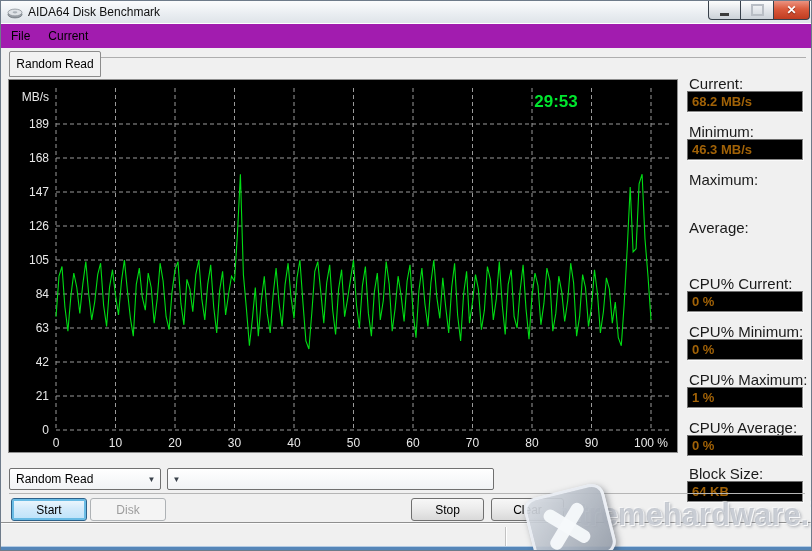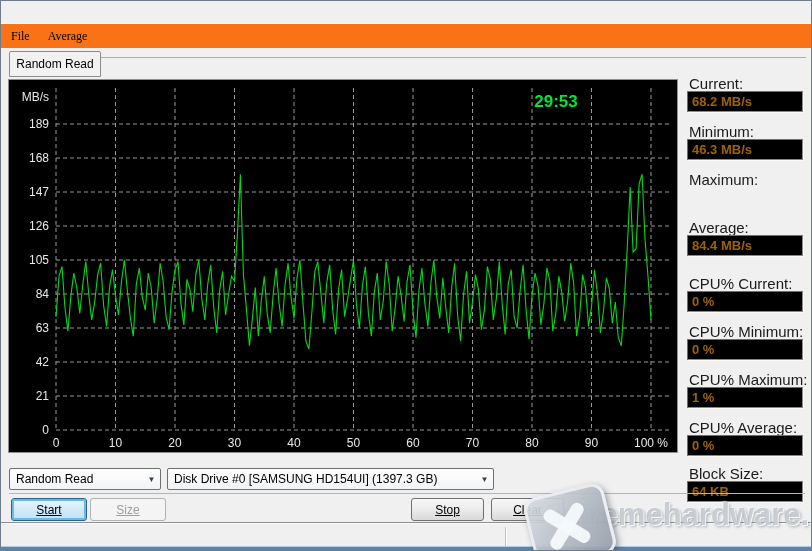--- a/index.html
+++ b/index.html
@@ -19,22 +19,22 @@
     background:linear-gradient(#fdfdfd,#e6e9ed 45%,#ccd2d8);
     display:flex;align-items:center;justify-content:center;cursor:default;}
   .cap-btn.first{border-bottom-left-radius:4px;}
   .cap-btn.last{border-bottom-right-radius:4px;width:36px;
     background:linear-gradient(#eb9380,#da5a3c 45%,#c03c20);}
   .cap-btn + .cap-btn{border-left:none;}
   .glyph-min{width:9px;height:3px;background:#3c3c3c;margin-top:8px;}
   .glyph-max{width:9px;height:8px;border:2px solid #b9bec5;background:transparent;}
   .glyph-close{color:#fff;font-weight:bold;font-size:12px;text-shadow:0 1px 1px #7c2410;}
   
-  .menubar{position:absolute;top:22px;left:0;right:0;height:24px;background:#f97316;
-    display:flex;align-items:center;border-top:1px solid #fff;font-family:Liberation Serif, serif;}
+  .menubar{position:absolute;top:22px;left:0;right:0;height:24px;background:#a21caf;
+    display:flex;align-items:center;border-top:1px solid #fff;}
   .menu-item{padding:3px 8px;margin-left:2px;}
   
   .tab{position:absolute;left:8px;top:50px;width:92px;height:26px;box-sizing:border-box;
     background:#f2f2f2;border:1px solid #8c8c8c;border-radius:2px 2px 0 0;
     display:flex;align-items:center;justify-content:center;}
   .page-top-line{position:absolute;top:56px;left:100px;right:5px;height:1px;background:#aeaeae;}
   
   .chart-panel{position:absolute;left:8px;top:79px;width:668px;height:372px;background:#000;
     box-shadow:0 0 0 1px #8e8e8e;}
   .chart-panel svg{display:block;width:668px;height:372px;}
@@ -50,21 +50,21 @@
     color:#a16207;font-weight:bold;font-size:13px;line-height:19px;padding-left:4px;}
   
   .combo{position:absolute;top:467px;height:22px;box-sizing:border-box;border:1px solid #707070;
     border-radius:2px;background:linear-gradient(#ffffff,#f1f3f5);display:flex;align-items:center;}
   .combo-text{flex:1;padding:0 6px;white-space:nowrap;overflow:hidden;}
   .combo-arrow{width:17px;text-align:center;font-size:8px;color:#39404a;}
   .combo-test{left:8px;width:152px;}
   .combo-drive{left:166px;width:327px;}
   .btn{position:absolute;top:497px;height:23px;box-sizing:border-box;border:1px solid #707070;
     border-radius:3px;background:linear-gradient(#f7f7f7,#ececec 45%,#d9d9d9);
-    display:flex;align-items:center;justify-content:center;font-size:12px;text-decoration:underline;}
+    display:flex;align-items:center;justify-content:center;font-size:12px;}
   .btn-start{left:10px;width:76px;border:1px solid #2c628b;
     box-shadow:inset 0 0 0 2px #69bbe4;
     background:linear-gradient(#f1f8fd,#d4ebfb 45%,#bce2f9);}
   .btn-stop{left:89px;width:76px;border-color:#aeb2b5;background:#f4f4f4;color:#9d9d9d;}
   .btn-save{left:410px;width:73px;}
   .btn-clear{left:490px;width:73px;}
   .controls-sep{position:absolute;top:492px;left:8px;right:6px;height:1px;background:#b5b5b5;}
   
   .status-line-dark{position:absolute;top:521px;left:0;right:0;height:1px;background:#8f8f8f;}
   .status-line-light{position:absolute;top:522px;left:0;right:0;height:1px;background:#fbfbfb;}
@@ -86,24 +86,43 @@
   .wm-x1,.wm-x2{position:absolute;left:9px;top:26px;width:52px;height:13px;border-radius:6px;
     background:rgba(246,249,251,0.95);}
   .wm-x1{transform:rotate(45deg);}
   .wm-x2{transform:rotate(-45deg);}
 </style>
 </head>
 <body>
 
 <div class="window">
 
+  <div class="titlebar">
+    <svg class="app-icon" viewBox="0 0 16 16">
+      <ellipse cx="8" cy="10.5" rx="7" ry="3.4" fill="#9aa1a8" stroke="#6b7279" stroke-width="0.8"></ellipse>
+      <ellipse cx="8" cy="8.5" rx="7" ry="3.4" fill="#dfe3e7" stroke="#8a9097" stroke-width="0.8"></ellipse>
+      <ellipse cx="8" cy="8.3" rx="2.4" ry="1.1" fill="#aab1b8"></ellipse>
+    </svg>
+    <span class="title-text">AIDA64 Disk Benchmark</span>
+    <div class="caption-group">
+      <div class="cap-btn first">
+          <span class="glyph-min"></span>
+        </div>
+      <div class="cap-btn">
+          <span class="glyph-max"></span>
+        </div>
+      <div class="cap-btn last">
+          <span class="glyph-close">✕</span>
+        </div>
+    </div>
+  </div>
 
   <div class="menubar">
     <span class="menu-item">File</span>
-    <span class="menu-item">Average</span>
+    <span class="menu-item">Current</span>
   </div>
 
   <div class="tab">
     <span>Random Read</span>
   </div>
   <div class="page-top-line"></div>
 
   <div class="chart-panel">
     <svg id="chart-svg" viewBox="0 0 668 372" preserveAspectRatio="none">
         <line x1="47" y1="44.0" x2="662" y2="44.0" class="grid"></line>
@@ -154,45 +173,43 @@
       </svg>
   </div>
 
   <div class="side-panel" id="side-panel">
       <div class="stat-label" style="top: 74px;">Current:</div>
       <div class="stat-value" style="top: 90px;">68.2 MB/s</div>
       <div class="stat-label" style="top: 122px;">Minimum:</div>
       <div class="stat-value" style="top: 138px;">46.3 MB/s</div>
       <div class="stat-label" style="top: 170px;">Maximum:</div>
       <div class="stat-label" style="top: 218px;">Average:</div>
-      <div class="stat-value" style="top: 234px;">84.4 MB/s</div>
       <div class="stat-label" style="top: 274px;">CPU% Current:</div>
       <div class="stat-value" style="top: 290px;">0 %</div>
       <div class="stat-label" style="top: 322px;">CPU% Minimum:</div>
       <div class="stat-value" style="top: 338px;">0 %</div>
       <div class="stat-label" style="top: 370px;">CPU% Maximum:</div>
       <div class="stat-value" style="top: 386px;">1 %</div>
       <div class="stat-label" style="top: 418px;">CPU% Average:</div>
       <div class="stat-value" style="top: 434px;">0 %</div>
       <div class="stat-label" style="top: 464px;">Block Size:</div>
       <div class="stat-value" style="top: 480px;">64 KB</div>
     </div>
 
   <div class="combo combo-test">
     <span class="combo-text">Random Read</span>
     <span class="combo-arrow">▼</span>
   </div>
   <div class="combo combo-drive">
-    <span class="combo-text">Disk Drive #0  [SAMSUNG HD154UI]  (1397.3 GB)</span>
     <span class="combo-arrow">▼</span>
   </div>
   <div class="controls-sep"></div>
 
   <div class="btn btn-start">Start</div>
-  <div class="btn btn-stop">Size</div>
+  <div class="btn btn-stop">Disk</div>
   <div class="btn btn-save">Stop</div>
   <div class="btn btn-clear">Clear</div>
 
   <div class="status-line-dark"></div>
   <div class="status-line-light"></div>
   <div class="status-pane-sep"></div>
   <div class="bottom-edge-light"></div>
   <div class="bottom-edge"></div>
 
   <div class="wm-tile">

